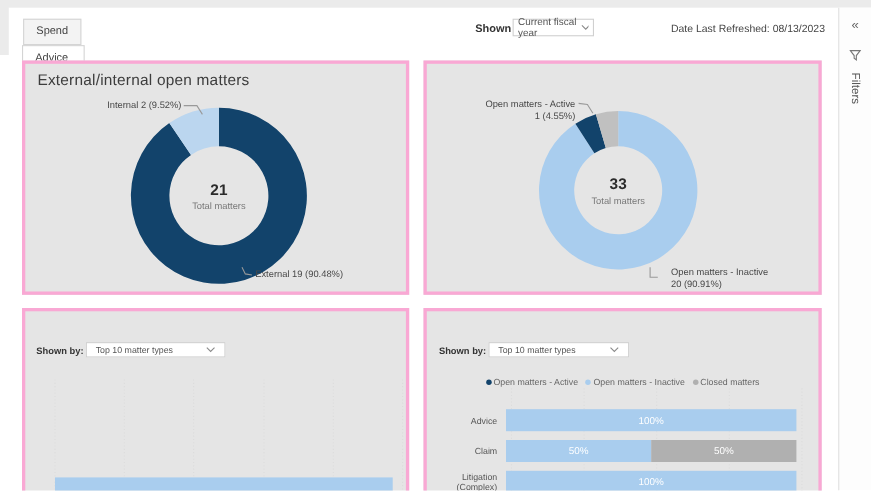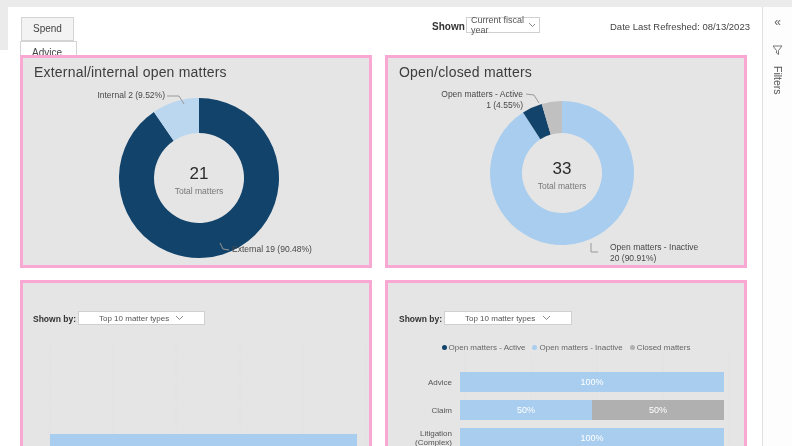--- a/index.html
+++ b/index.html
@@ -37,27 +37,27 @@
   .p1 { left:20px; top:55px; width:352px; height:213px; }
   .p2 { left:385px; top:55px; width:362px; height:213px; }
   .p3 { left:20px; top:280px; width:352px; height:172px; }
   .p4 { left:385px; top:280px; width:362px; height:172px; }
   .panel-title { position:absolute; left:11px; top:6px; font-size:14px; color:#3d3d3d; letter-spacing:.2px; }
 
   .chart-svg { position:absolute; left:0; top:0; }
   .leader { stroke:#999; fill:none; stroke-width:1; }
 
   .donut-center { position:absolute; width:100px; text-align:center; }
-  .donut-center .val { font-size:17px; font-weight:normal; color:#2b2b2b; }
+  .donut-center .val { font-size:14px; font-weight:bold; color:#2b2b2b; }
   .donut-center .lbl { font-size:8.5px; color:#787878; margin-top:2px; }
   .callout { position:absolute; font-size:8.5px; color:#484848; line-height:10.5px; }
 
   
   .shown-by-sm { position:absolute; font-size:8.5px; font-weight:bold; color:#333; }
-  .dd-sm { position:absolute; height:14px; padding:0 20px; font-size:8px; }
+  .dd-sm { position:absolute; height:14px; padding:0 8px; font-size:8px; }
 
   
   .legend { position:absolute; left:0; top:60px; width:100%; display:flex; justify-content:center;
     gap:7px; font-size:8px; color:#666; align-items:center; }
   .legend-item { display:flex; align-items:center; gap:2px; }
   .legend-dot { width:5px; height:5px; border-radius:50%; display:inline-block; }
   .bars { position:absolute; left:5px; top:89px; width:350px; }
   .bar-row { display:flex; align-items:center; height:20px; margin-bottom:8px; }
   .bar-cat { width:67px; padding-right:8px; text-align:right; font-size:8px; color:#555; }
   .bar-track { width:264px; height:20px; display:flex; }
@@ -108,21 +108,20 @@
   </svg>
   <div class="donut-center" style="left:126px; top:106px;">
     <div class="val">21</div>
     <div class="lbl">Total matters</div>
   </div>
   <div class="callout" style="left:10px; top:32px; width:132px; text-align:right;">Internal 2 (9.52%)</div>
   <div class="callout" style="left:209px; top:186px;">External 19 (90.48%)</div>
 </div>
 
 <div class="panel p2">
-  <div class="panel-title">Open/closed matters</div>
   <svg class="chart-svg" width="362" height="213">
     <g>
         <path d="M174.00,43.00 A72,72 0 1 1 135.07,54.43 L152.37,81.35 A40,40 0 1 0 174.00,75.00 Z" fill="#A9CDEE"></path>
         <path d="M135.07,54.43 A72,72 0 0 1 153.72,45.92 L162.73,76.62 A40,40 0 0 0 152.37,81.35 Z" fill="#12436B"></path>
         <path d="M153.72,45.92 A72,72 0 0 1 174.00,43.00 L174.00,75.00 A40,40 0 0 0 162.73,76.62 Z" fill="#C0C0C0"></path>
       </g>
     <polyline class="leader" points="138,36 146,37 151,45"></polyline>
     <polyline class="leader" points="203,185 203,194 210,194"></polyline>
   </svg>
   <div class="donut-center" style="left:124px; top:101px;">

